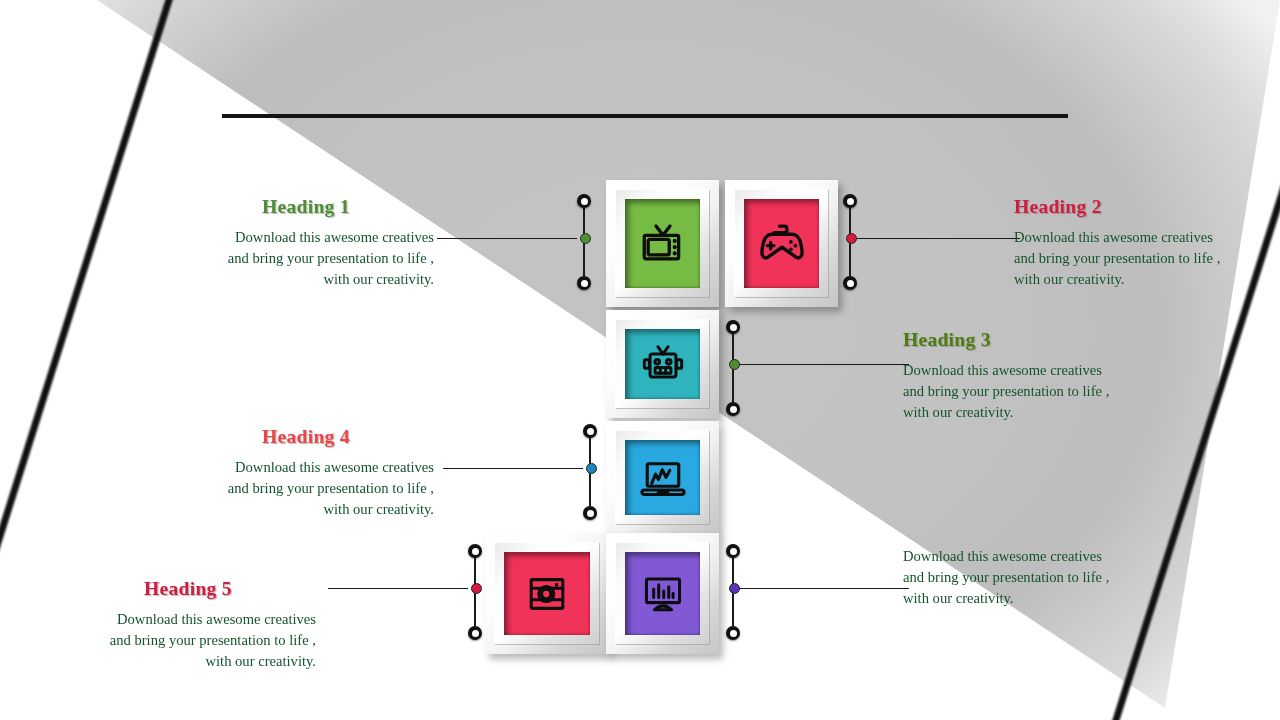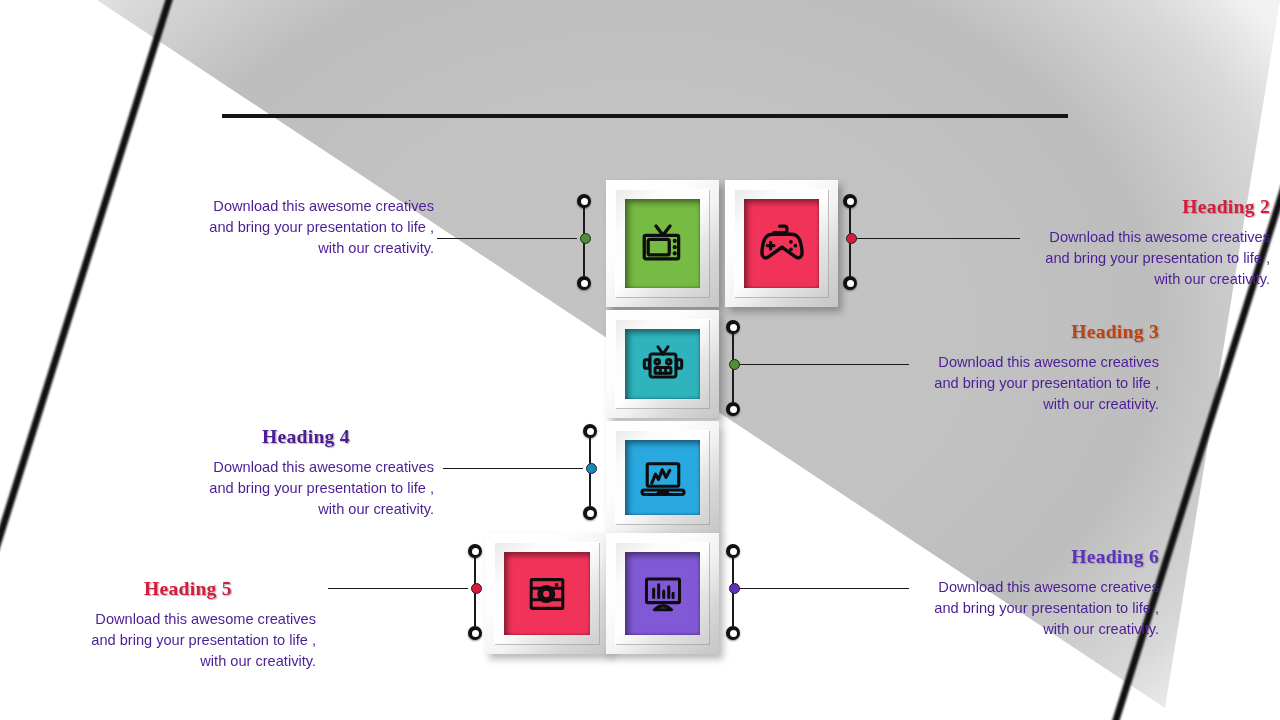--- a/index.html
+++ b/index.html
@@ -120,26 +120,26 @@
   
   .block { position:absolute; }
   .block h3 {
     font-family:"Liberation Serif", serif;
     font-weight:bold; font-size:19.5px;
     letter-spacing:.3px;
     text-shadow:1.2px 1.2px .8px rgba(120,120,120,.5);
     margin-bottom:9px;
   }
   .block p {
-    font-family:Liberation Sans, sans-serif;
-    font-size:14.6px; line-height:20.8px; color:#4c1d95;
+    font-family:Liberation Serif, serif;
+    font-size:14.6px; line-height:20.8px; color:#14532d;
   }
   .block.right-align { text-align:right; }
   .block.right-align h3 { text-align:center; }
-  .block.left-align  { text-align:right; }
+  .block.left-align  { text-align:left; }
 </style>
 </head>
 <body>
 
 <div id="slide">
 
   <div id="bg-panel"></div>
   <div id="bg-white-left"></div>
   <div id="bg-white-right"></div>
   <div class="edge-stroke" id="edge-tl"></div>
@@ -288,65 +288,65 @@
 
   <div class="conn" style="left:726px; top:544px;">
     <div class="vline"></div>
     <div class="hline" style="left:7px; width:176px;"></div>
     <div class="cap top"></div>
     <div class="cap bot"></div>
     <div class="mid" id="mid6" style="background: rgb(94, 51, 186);"></div>
   </div>
 
   <div class="block right-align" style="left:178px; top:196px; width:256px;">
+    <h3 id="h1" style="color: rgb(79, 143, 51);">Heading  1</h3>
     <p>
       <span>Download this awesome creatives</span><br>
       <span>and bring your presentation to life ,</span><br>
       <span>with our creativity.</span>
     </p>
   </div>
 
   <div class="block left-align" style="left:1014px; top:196px; width:256px;">
     <h3 id="h2" style="color: rgb(213, 28, 63);">Heading  2</h3>
     <p>
       <span>Download this awesome creatives</span><br>
       <span>and bring your presentation to life ,</span><br>
       <span>with our creativity.</span>
     </p>
   </div>
 
   <div class="block left-align" style="left:903px; top:321px; width:256px;">
-    <h3 id="h3" style="color: #c2410c;">Heading  3</h3>
+    <h3 id="h3" style="color: #4d7c0f; margin-top: 8px;">Heading  3</h3>
     <p>
       <span>Download this awesome creatives</span><br>
       <span>and bring your presentation to life ,</span><br>
       <span>with our creativity.</span>
     </p>
   </div>
 
   <div class="block right-align" style="left:178px; top:426px; width:256px;">
-    <h3 id="h4" style="color: #4c1d95;">Heading  4</h3>
+    <h3 id="h4" style="color: #ef4444;">Heading  4</h3>
     <p>
       <span>Download this awesome creatives</span><br>
       <span>and bring your presentation to life ,</span><br>
       <span>with our creativity.</span>
     </p>
   </div>
 
   <div class="block right-align" style="left:60px; top:546px; width:256px;margin-top:32px;">
     <h3 id="h5" style="color: rgb(213, 28, 63);">Heading  5</h3>
     <p>
       <span>Download this awesome creatives</span><br>
       <span>and bring your presentation to life ,</span><br>
       <span>with our creativity.</span>
     </p>
   </div>
 
   <div class="block left-align" style="left:903px; top:546px; width:256px;">
-    <h3 id="h6" style="color: rgb(94, 51, 186);">Heading 6</h3>
     <p>
       <span>Download this awesome creatives</span><br>
       <span>and bring your presentation to life ,</span><br>
       <span>with our creativity.</span>
     </p>
   </div>
 
 </div>
 
 </body></html>

